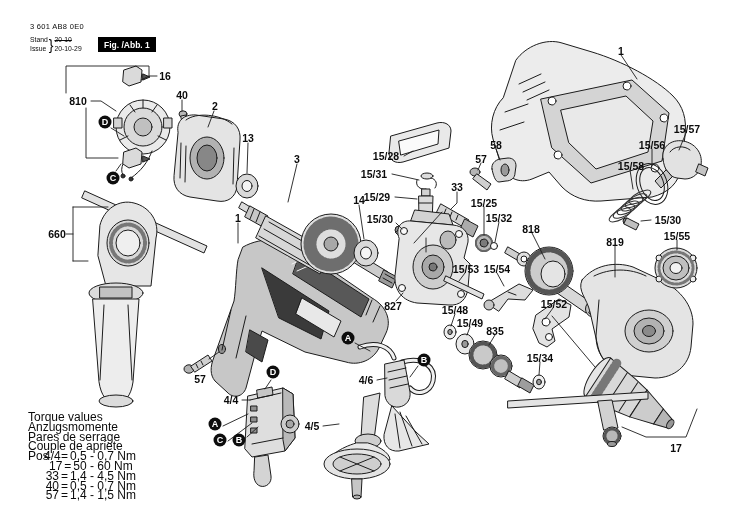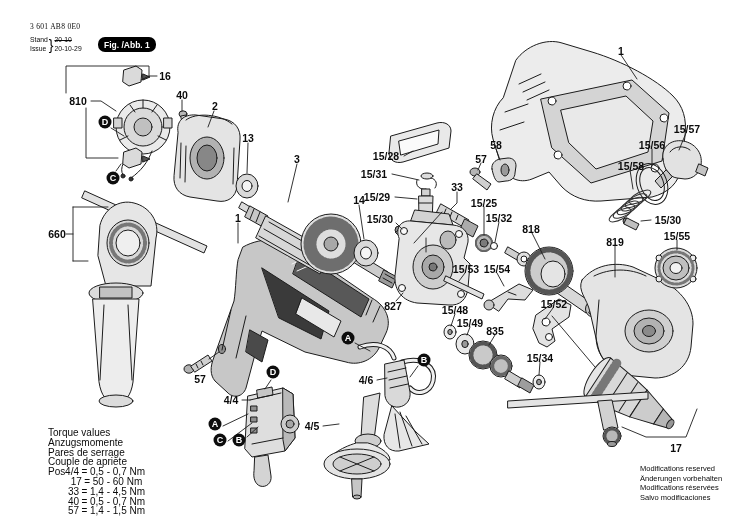--- a/index.html
+++ b/index.html
@@ -1,29 +1,29 @@
 <!DOCTYPE html>
 <html><head>
 <meta charset="utf-8">
 <style>
   html,body{margin:0;padding:0;background:#fff;}
   .page{position:relative;width:750px;height:530px;background:#fff;overflow:hidden;
         font-family:"Liberation Sans",sans-serif;color:#0b0b0b;}
   svg{position:absolute;left:0;top:0;}
   .plabel{font:bold 10.5px "Liberation Sans",sans-serif;fill:#0b0b0b;text-anchor:middle;}
   .mletter{font:bold 9px "Liberation Sans",sans-serif;fill:#ffffff;text-anchor:middle;}
-  .partnum{position:absolute;left:30px;top:22px;font-size:7.5px;letter-spacing:.3px;font-family:Liberation Serif, serif;}
+  .partnum{position:absolute;left:30px;top:22px;font-size:7.5px;letter-spacing:.3px;}
   .standissue{position:absolute;left:30px;top:36px;display:flex;align-items:center;}
   .si-labels{display:flex;flex-direction:column;font-size:6.8px;line-height:8.5px;}
   .si-brace{font-size:14px;font-weight:400;margin:0 1px;}
   .si-dates{display:flex;flex-direction:column;font-size:6.8px;line-height:8.5px;}
   .struck{text-decoration:line-through;}
   .figbox{position:absolute;left:98px;top:37px;background:#000;color:#fff;
-          font-size:8.5px;font-weight:bold;padding:2.5px 6px;border-radius:7px;}
-  .torque{position:absolute;left:48px;top:413px;font-size:10px;line-height:9.8px;margin-top:15px;}
+          font-size:8.5px;font-weight:bold;padding:2.5px 6px;}
+  .torque{position:absolute;left:28px;top:413px;font-size:12px;line-height:9.8px;}
   .trow{display:flex;justify-content:center;}
   .tpre{width:16px;}
   .tpos{width:15px;text-align:right;}
   .teq{width:11px;text-align:center;}
   .footer{position:absolute;left:640px;top:464px;font-size:7.5px;line-height:9.6px;}
 </style>
 </head>
 <body>
 
 <div class="page">
@@ -473,20 +473,14 @@
         </div>
         <div class="trow">
           <span class="tpre"></span>
           <span class="tpos">57</span>
           <span class="teq">=</span>
           <span class="tval">1,4 - 1,5 Nm</span>
         </div>
       </div>
   </div>
 
-  <div class="footer" id="footer-notes">
-      <div>Modifications reserved</div>
-      <div>Änderungen vorbehalten</div>
-      <div>Modifications réservées</div>
-      <div>Salvo modificaciones</div>
-    </div>
 
 </div>
 
 </body></html>

